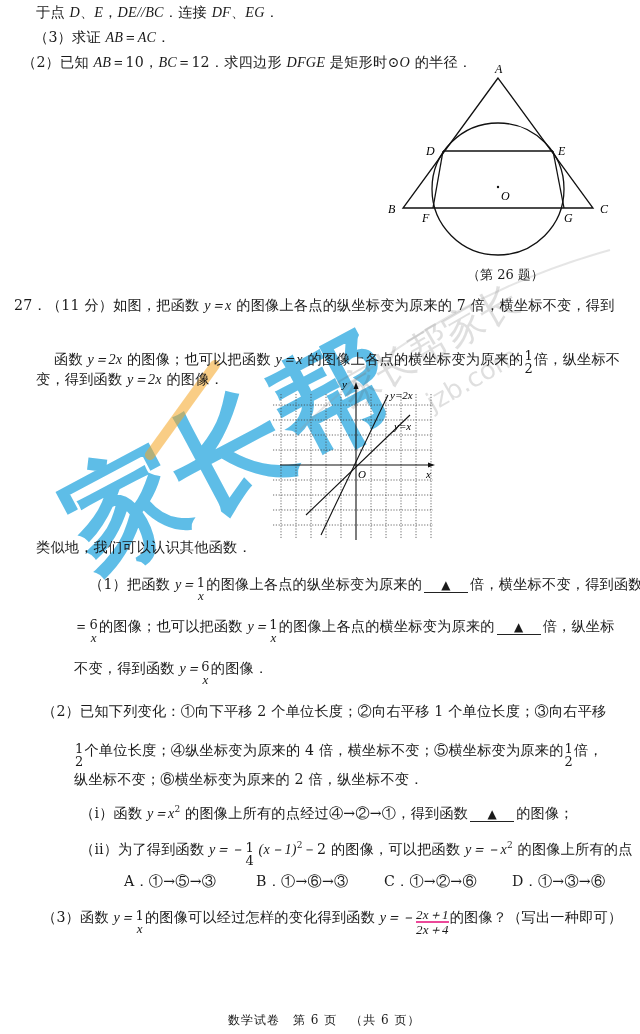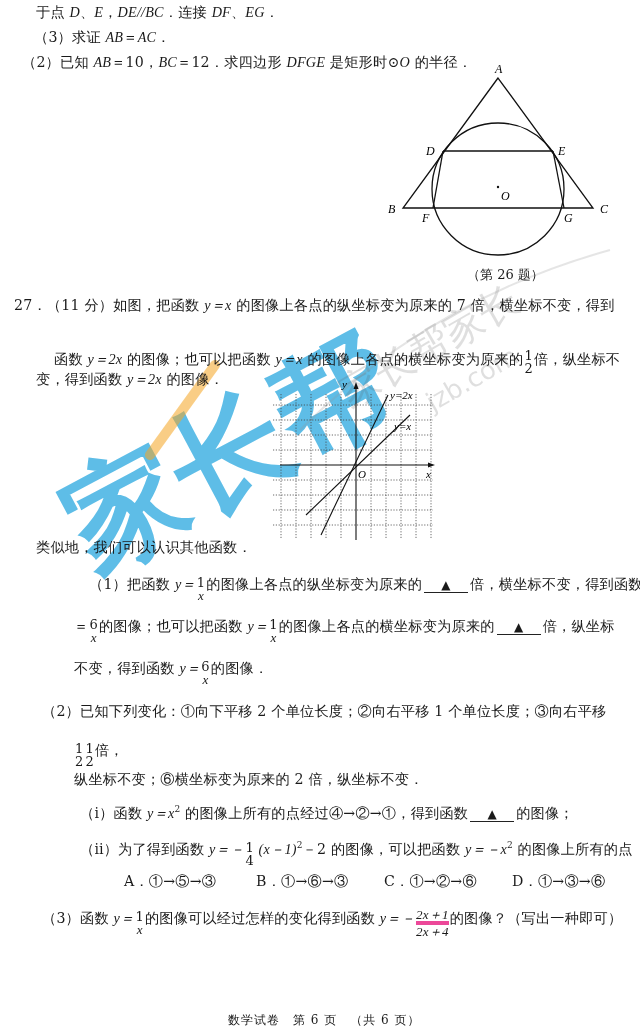--- a/index.html
+++ b/index.html
@@ -4,21 +4,21 @@
 <style>
   html, body { margin:0; padding:0; background:#ffffff; }
   body { width:640px; height:1034px; position:relative; overflow:hidden;
          font-family:"DejaVu Serif","Liberation Serif",serif; color:#1a1a1a; font-size:14px; }
   .line { position:absolute; white-space:nowrap; line-height:18px; font-size:14.2px; letter-spacing:0.2px; }
   .i { font-style:italic; font-family:"Liberation Serif",serif; }
   .frac { display:inline-block; vertical-align:middle; text-align:center; line-height:13px; font-size:13px; margin:0 1px; position:relative; top:4px; }
   .frac > span { display:block; }
   .frac .num { }
   .frac .den { }
-  .frac.bar .num { border-bottom:4px solid #ec4899; }
+  .frac.bar .num { border-bottom:2px solid #ec4899; }
   .blank { display:inline-block; width:44px; border-bottom:1px solid #222; text-align:center; line-height:14px; margin:0 2px; }
   .tri { font-size:12px; }
   .sup { font-size:9px; vertical-align:super; }
   .fig { position:absolute; }
   .caption { position:absolute; font-size:13px; white-space:nowrap; }
   .watermark { position:absolute; pointer-events:none; }
   .footer { position:absolute; font-size:12px; white-space:nowrap; letter-spacing:1px; }
 </style>
 </head>
 <body>
@@ -123,21 +123,21 @@
 </div>
 <div class="line" style="left:74px;top:614px;">
   <span>＝</span><span class="frac"><span class="num">6</span><span class="den i">x</span></span><span>的图像；也可以把函数 </span><span class="i">y＝</span><span class="frac"><span class="num">1</span><span class="den i">x</span></span><span>的图像上各点的横坐标变为原来的</span><span class="blank"><span class="tri">▲</span></span><span>倍，纵坐标</span>
 </div>
 <div class="line" style="left:74px;top:656px;">
   <span>不变，得到函数 </span><span class="i">y＝</span><span class="frac"><span class="num">6</span><span class="den i">x</span></span><span>的图像．</span>
 </div>
 
 <div class="line" style="left:42px;top:702px;">（2）已知下列变化：①向下平移 2 个单位长度；②向右平移 1 个单位长度；③向右平移</div>
 <div class="line" style="left:74px;top:738px;">
-  <span class="frac"><span class="num">1</span><span class="den">2</span></span><span class="frac"><span class="num">1</span><span class="den">2</span></span><span>倍，</span>
+  <span class="frac"><span class="num">1</span><span class="den">2</span></span><span>个单位长度；④纵坐标变为原来的 4 倍，横坐标不变；⑤横坐标变为原来的</span><span class="frac"><span class="num">1</span><span class="den">2</span></span><span>倍，</span>
 </div>
 <div class="line" style="left:74px;top:770px;">纵坐标不变；⑥横坐标变为原来的 2 倍，纵坐标不变．</div>
 <div class="line" style="left:80px;top:800px;">
   <span>（ⅰ）函数 </span><span class="i">y＝x</span><span class="sup">2</span><span> 的图像上所有的点经过④→②→①，得到函数</span><span class="blank"><span class="tri">▲</span></span><span>的图像；</span>
 </div>
 <div class="line" style="left:80px;top:836px;">
   <span>（ⅱ）为了得到函数 </span><span class="i">y＝－</span><span class="frac"><span class="num">1</span><span class="den">4</span></span><span class="i"> (x－1)</span><span class="sup">2</span><span>－2 的图像，可以把函数 </span><span class="i">y＝－x</span><span class="sup">2</span><span> 的图像上所有的点（ ▲ ）</span>
 </div>
 <div class="line" style="left:124px;top:872px;">
   <span style="display:inline-block;width:132px;"><span>A．</span><span>①→⑤→③</span></span><span style="display:inline-block;width:128px;"><span>B．</span><span>①→⑥→③</span></span><span style="display:inline-block;width:128px;"><span>C．</span><span>①→②→⑥</span></span><span style="display:inline-block;"><span>D．</span><span>①→③→⑥</span></span>

